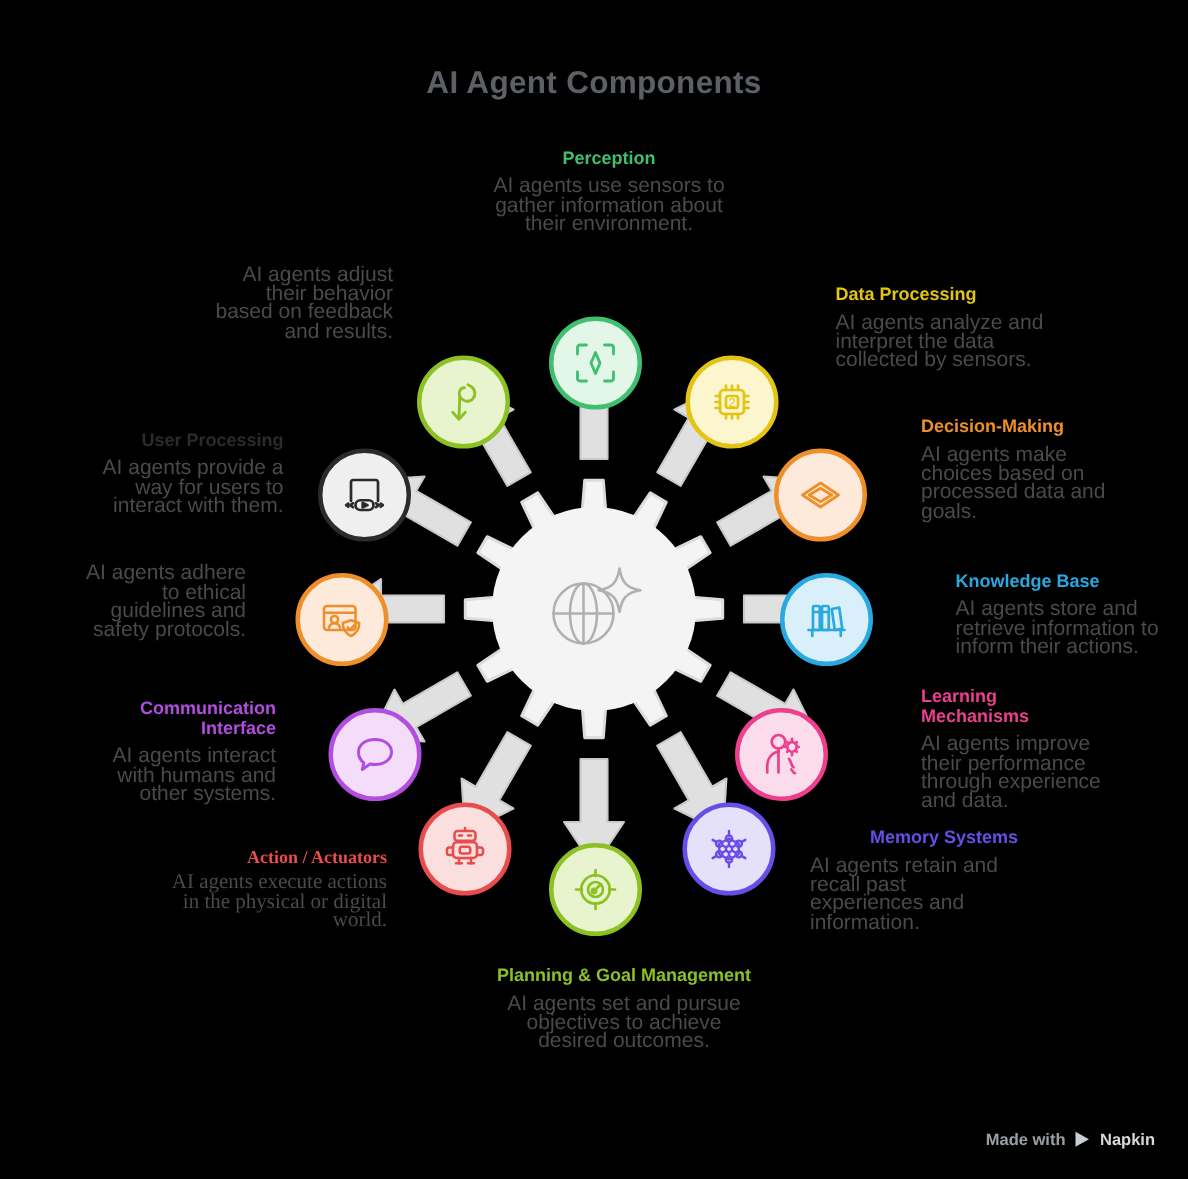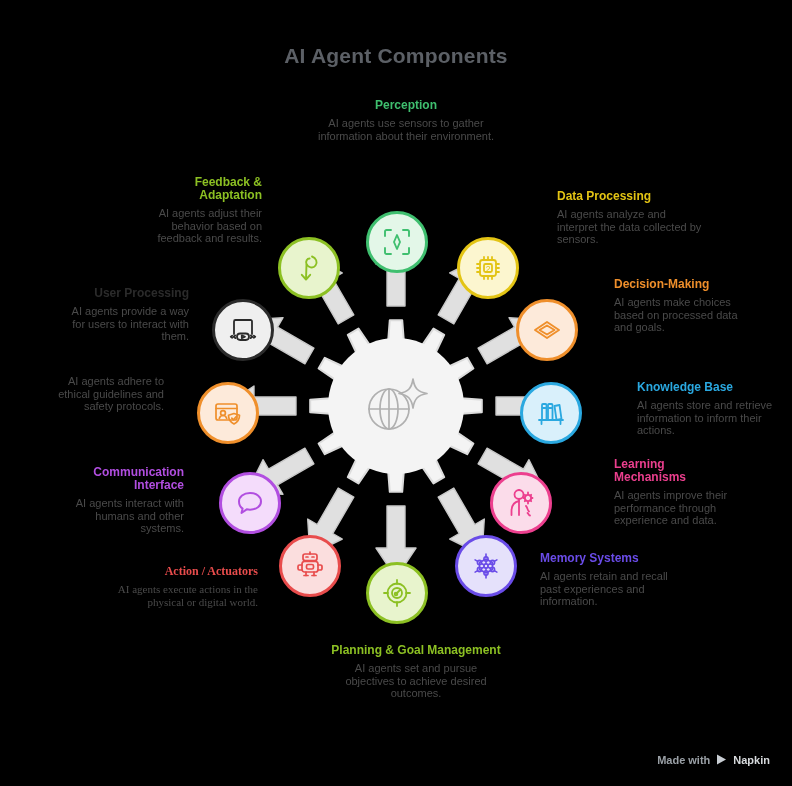--- a/index.html
+++ b/index.html
@@ -31,21 +31,21 @@
   .arrows { position: absolute; left: 0; top: 0; width: 792px; height: 786px; pointer-events: none; }
 
   
   .node { position: absolute; width: 62px; height: 62px; border-radius: 50%;
           border: 3px solid #999; display: flex; align-items: center; justify-content: center; }
   .node svg { display: block; }
 
   
   .blk { position: absolute; }
   .blk .hd { font-size: 12px; font-weight: bold; line-height: 13px; margin-bottom: 5px; }
-  .blk .bd { font-size: 11px; line-height: 12.5px; color: #4a4a4a; }
+  .blk .bd { font-size: 14px; line-height: 12.5px; color: #4a4a4a; }
   .ta-c { text-align: center; }
   .ta-r { text-align: right; }
   .ta-l { text-align: left; }
 
   .footer {
     position: absolute; right: 22px; bottom: 20px;
     display: flex; align-items: center; gap: 5px;
     font-size: 11px; font-weight: bold; color: #9aa0a6;
   }
   .footer .nap { color: #d7dadd; }
@@ -258,21 +258,21 @@
     <div class="hd" style="color: rgb(42, 168, 224);">Knowledge Base</div>
     <div class="bd">AI agents store and retrieve information to inform their actions.</div>
   </div>
 
   <div class="blk ta-l" style="left:614px;top:458px;width:126px;">
     <div class="hd" style="color: rgb(236, 63, 142);">Learning Mechanisms</div>
     <div class="bd">AI agents improve their performance through experience and data.</div>
   </div>
 
   <div class="blk ta-l" style="left:540px;top:552px;width:140px;">
-    <div class="hd" style="color: rgb(106, 76, 232);">Memory Systems</div>
+    <div class="hd" style="color: rgb(106, 76, 232); margin-left: 40px;">Memory Systems</div>
     <div class="bd">AI agents retain and recall past experiences and information.</div>
   </div>
 
   <div class="blk ta-c" style="left:330px;top:644px;width:172px;">
     <div class="hd" style="color: rgb(140, 192, 35);">Planning &amp; Goal Management</div>
     <div class="bd">AI agents set and pursue objectives to achieve desired outcomes.</div>
   </div>
 
   <div class="blk ta-r" style="left:110px;top:565px;width:148px;font-family:Liberation Serif, serif;">
     <div class="hd" style="color: rgb(232, 76, 76);">Action / Actuators</div>
@@ -287,21 +287,20 @@
   <div class="blk ta-r" style="left:48px;top:375px;width:116px;">
     <div class="bd">AI agents adhere to ethical guidelines and safety protocols.</div>
   </div>
 
   <div class="blk ta-r" style="left:66px;top:287px;width:123px;">
     <div class="hd" style="color: rgb(43, 43, 43);">User Processing</div>
     <div class="bd">AI agents provide a way for users to interact with them.</div>
   </div>
 
   <div class="blk ta-r" style="left:138px;top:176px;width:124px;">
-    <div class="hd" style="color: rgb(140, 192, 35);">Feedback &amp; Adaptation</div>
     <div class="bd">AI agents adjust their behavior based on feedback and results.</div>
   </div>
 
   <div class="footer">
     <span>Made with</span>
     <svg width="13" height="13" viewBox="0 0 13 13">
       <path d="M2 1.5 L11 6.5 L2 11.5 Z" fill="#c9ced4"></path>
     </svg>
     <span class="nap">Napkin</span>
   </div>

